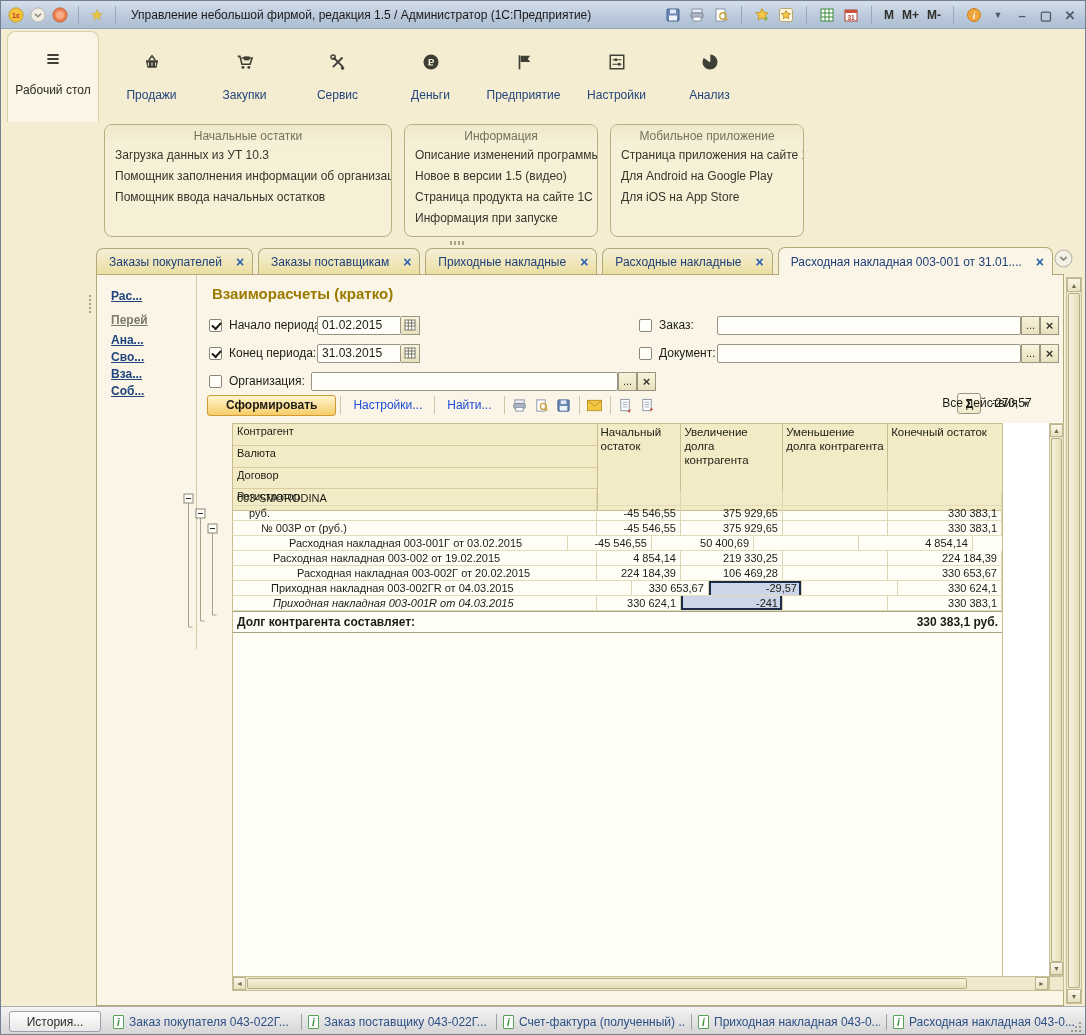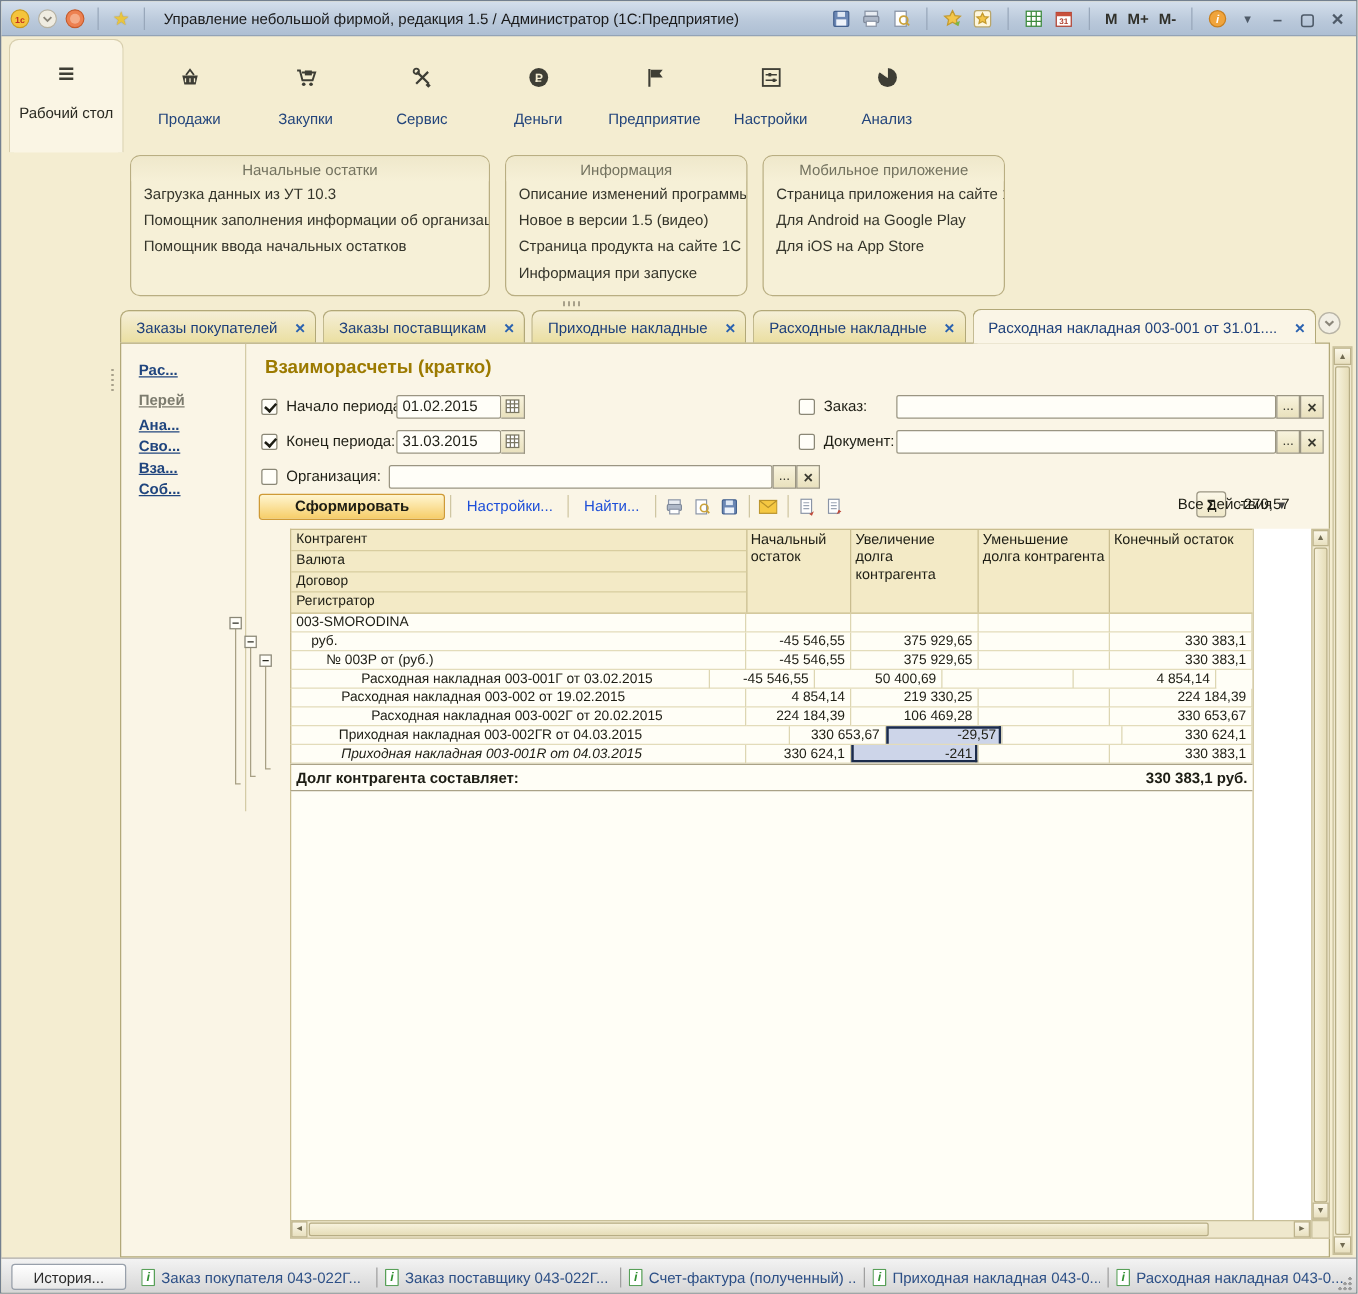--- a/index.html
+++ b/index.html
@@ -66,39 +66,39 @@
   .flabel { white-space:nowrap; }
   .tin { height:19px; background:#fffef8; border:1px solid #9a9582; border-radius:2px; padding:0 4px; display:flex; align-items:center; }
   .btn-cal { width:19px; height:19px; border:1px solid #9a9582; border-left:none; background:linear-gradient(#f8f3dd,#e9e1bd);
     display:flex; align-items:center; justify-content:center; cursor:pointer; }
   .btn-cal svg { width:12px; height:12px; }
   .btn-sm { height:19px; min-width:19px; border:1px solid #9a9582; background:linear-gradient(#f8f3dd,#e9e1bd);
     display:flex; align-items:center; justify-content:center; cursor:pointer; font-size:11px; color:#3a3a30; padding:0 2px; }
   .btn-sm.clear { font-size:13px; font-weight:bold; }
 
   .rp-toolbar { position:absolute; left:110px; top:118px; right:10px; height:24px; display:flex; align-items:center; }
-  .btn-gen { height:21px; padding:0 28px; background:linear-gradient(#fff5cf,#f6cd68); border:1px solid #cf9a36;
+  .btn-gen { height:21px; padding:0 18px; background:linear-gradient(#fff5cf,#f6cd68); border:1px solid #cf9a36;
     border-radius:3px; font-weight:bold; color:#1d1d14; display:flex; align-items:center; cursor:pointer; }
   .tbtn { padding:0 8px; color:#1d4ed8; cursor:pointer; white-space:nowrap; }
   .vsep { width:1px; height:18px; background:#cfc6a2; margin:0 4px; }
   .ibtn { width:22px; height:20px; display:flex; align-items:center; justify-content:center; cursor:pointer; }
   .ibtn svg { width:15px; height:15px; }
   .sum-box { position:absolute; left:750px; top:0; width:24px; height:21px; border:1px solid #9a9582; border-radius:3px;
     background:linear-gradient(#fcf8e8,#efe8c9); display:flex; align-items:center; justify-content:center;
     font-weight:bold; cursor:pointer; }
   .sum-val { position:absolute; left:784px; top:3px; }
   .all-actions { position:absolute; right:23px; top:3px; color:#1d1d14; cursor:pointer; white-space:nowrap; }
   .all-actions .car { font-size:9px; color:#444; }
 
   
   .tbl { position:absolute; left:85px; top:148px; width:882px; height:568px; font-size:11px; }
   .tbl-gutter { position:absolute; left:0; top:0; width:50px; height:568px; }
   .tbl-white { position:absolute; left:50px; top:68px; width:770px; height:485px; background:#fffef6; border-left:1px solid #c9bd8f; }
   .tbl-filler { position:absolute; left:820px; top:0; width:47px; height:553px; background:#fff; border-left:1px solid #c9bd8f; }
-  .thead { position:absolute; left:50px; top:0; width:770px; height:68px; background:#f3eac6; border:1px solid #c9bd8f; border-right:none; display:flex; }
+  .thead { position:absolute; left:50px; top:0; width:770px; height:88px; background:#f3eac6; border:1px solid #c9bd8f; border-right:none; display:flex; }
   .th-left { width:365px; border-right:1px solid #c9bd8f; display:flex; flex-direction:column; }
   .th-left div { flex:1; padding:1px 0 0 4px; border-bottom:1px solid #d8cd9f; }
   .th-left div:last-child { border-bottom:none; }
   .th-col { border-right:1px solid #c9bd8f; padding:1px 3px; line-height:14px; font-size:11.5px; }
   .tbody { position:absolute; left:50px; top:68px; width:770px;border-radius:18px; }
   .trow { display:flex; height:15px; cursor:default; }
   .td { border-right:1px solid #ddd6b2; border-bottom:1px solid #e3dcba; height:15px; line-height:14px;
     white-space:nowrap; overflow:hidden; }
   .td.first { border-left:1px solid #c9bd8f; }
   .td.num { text-align:right; padding-right:4px; }

